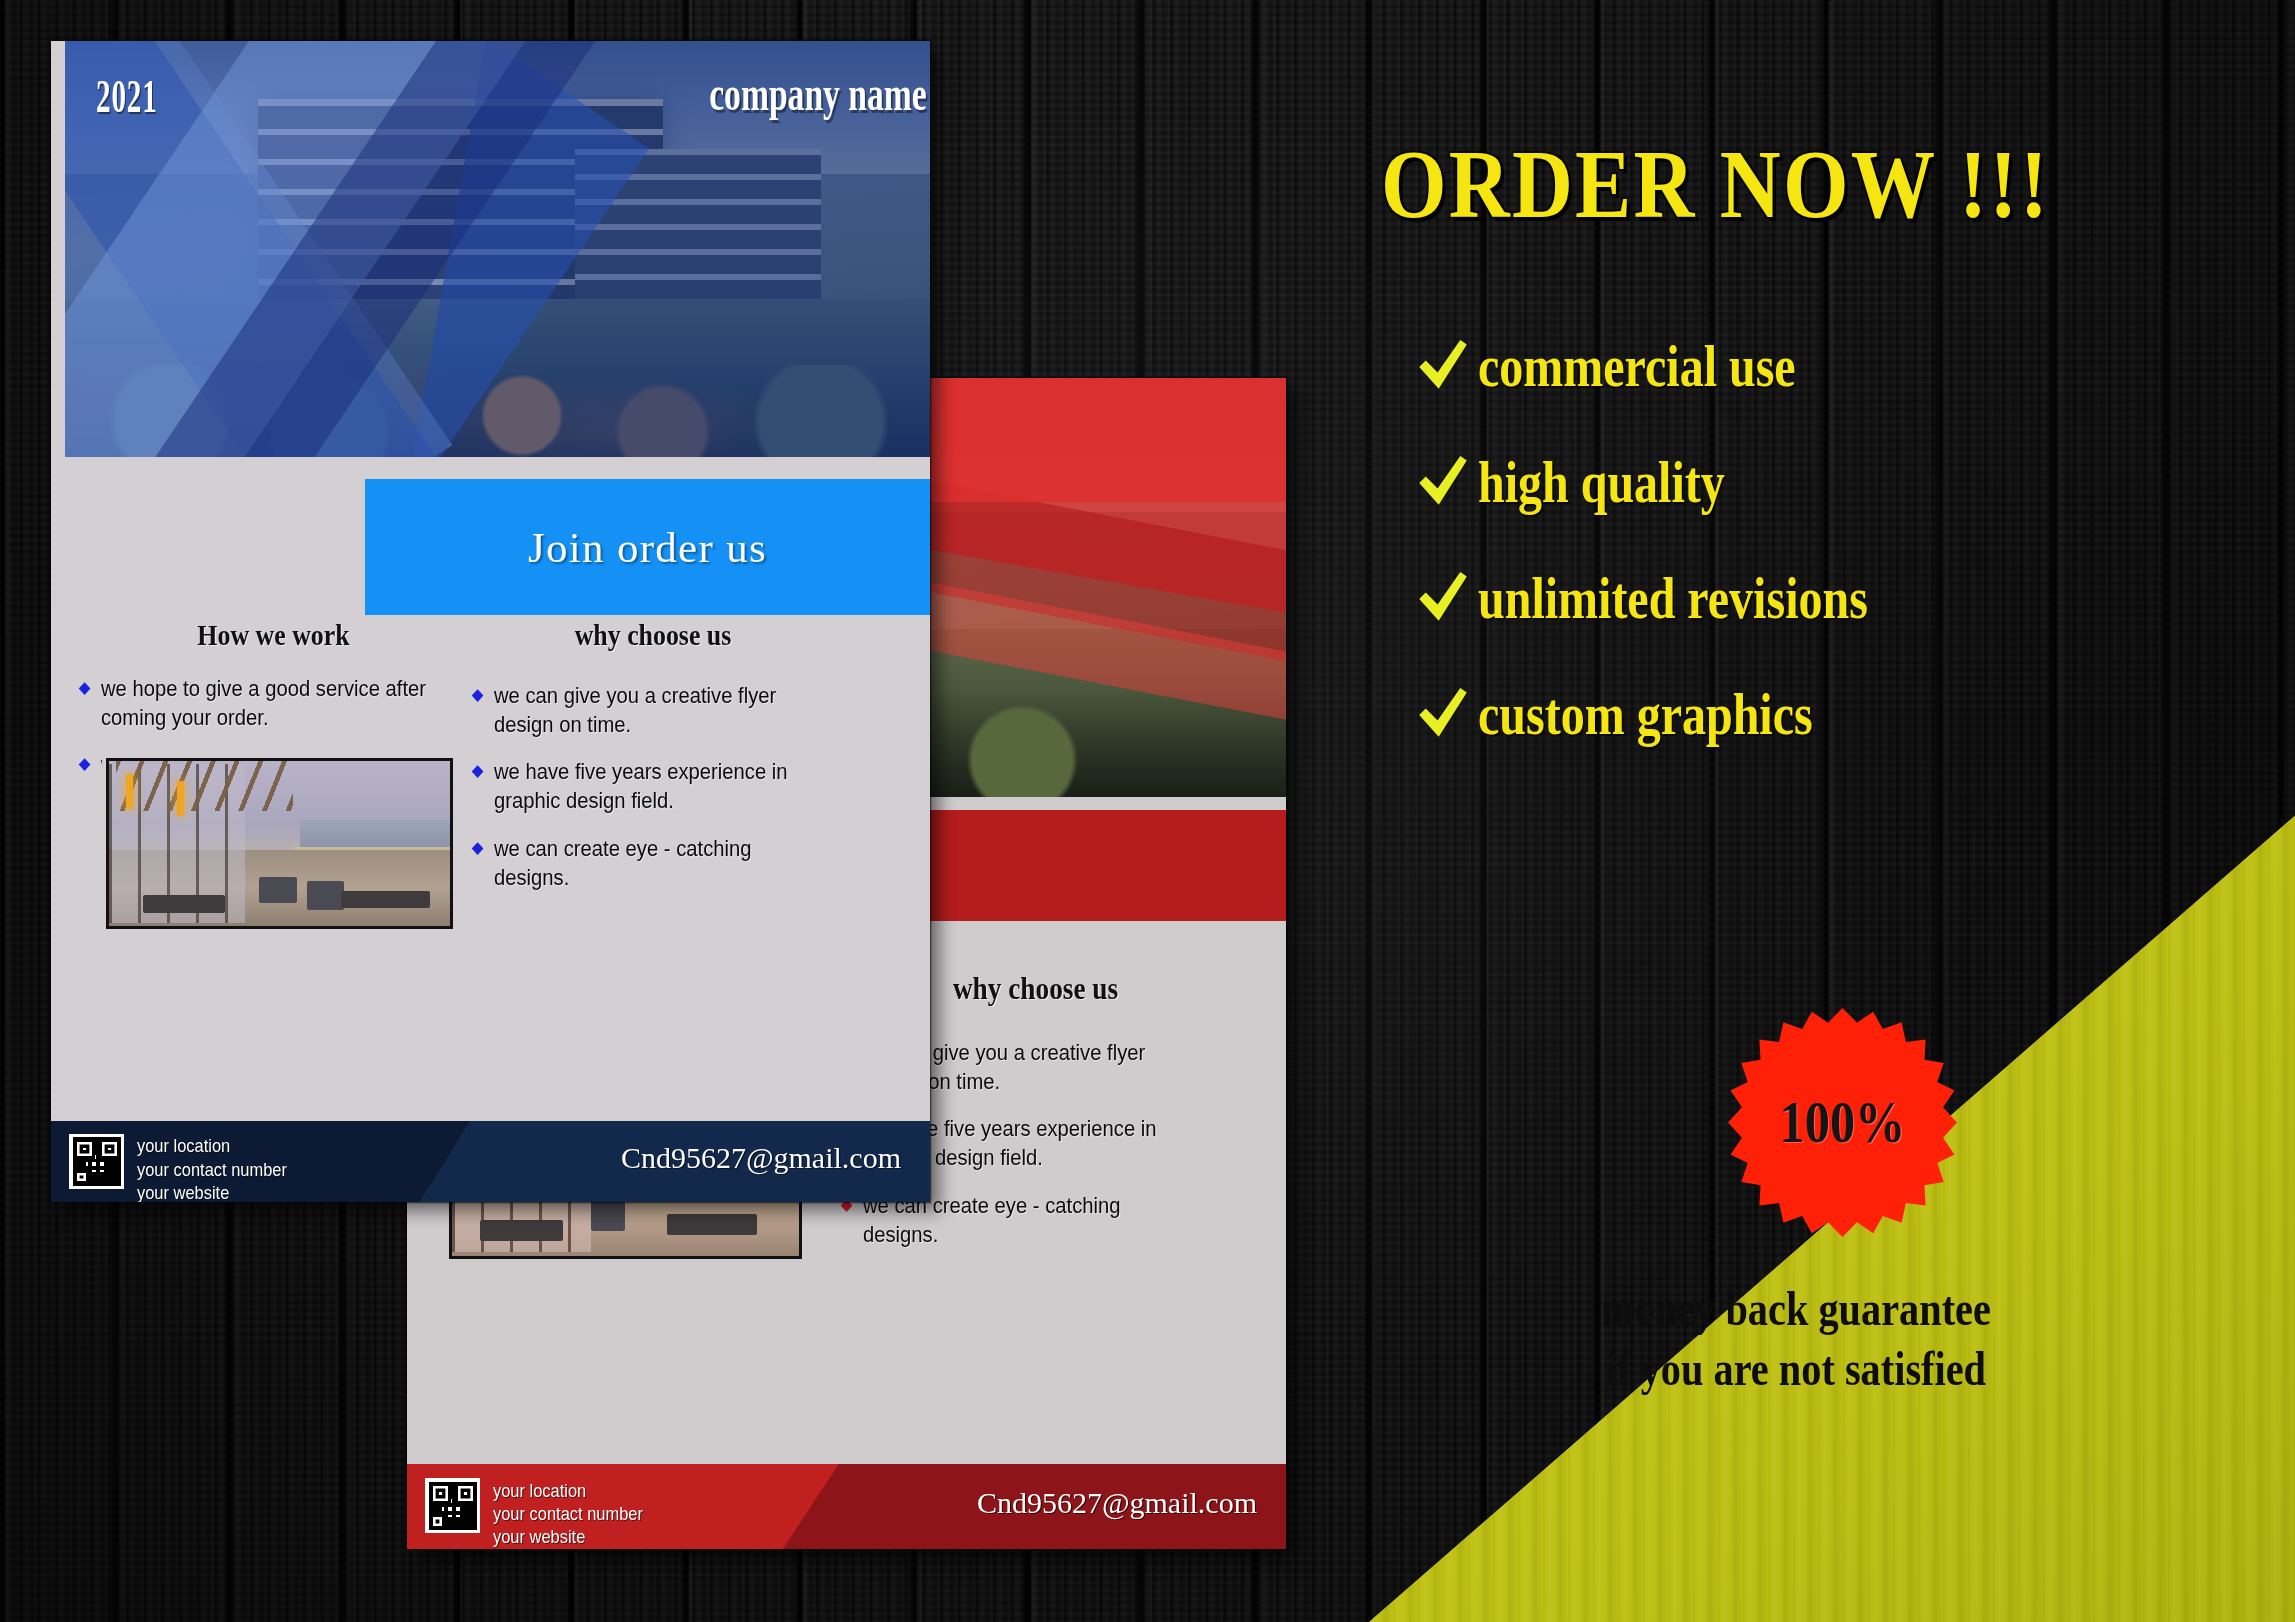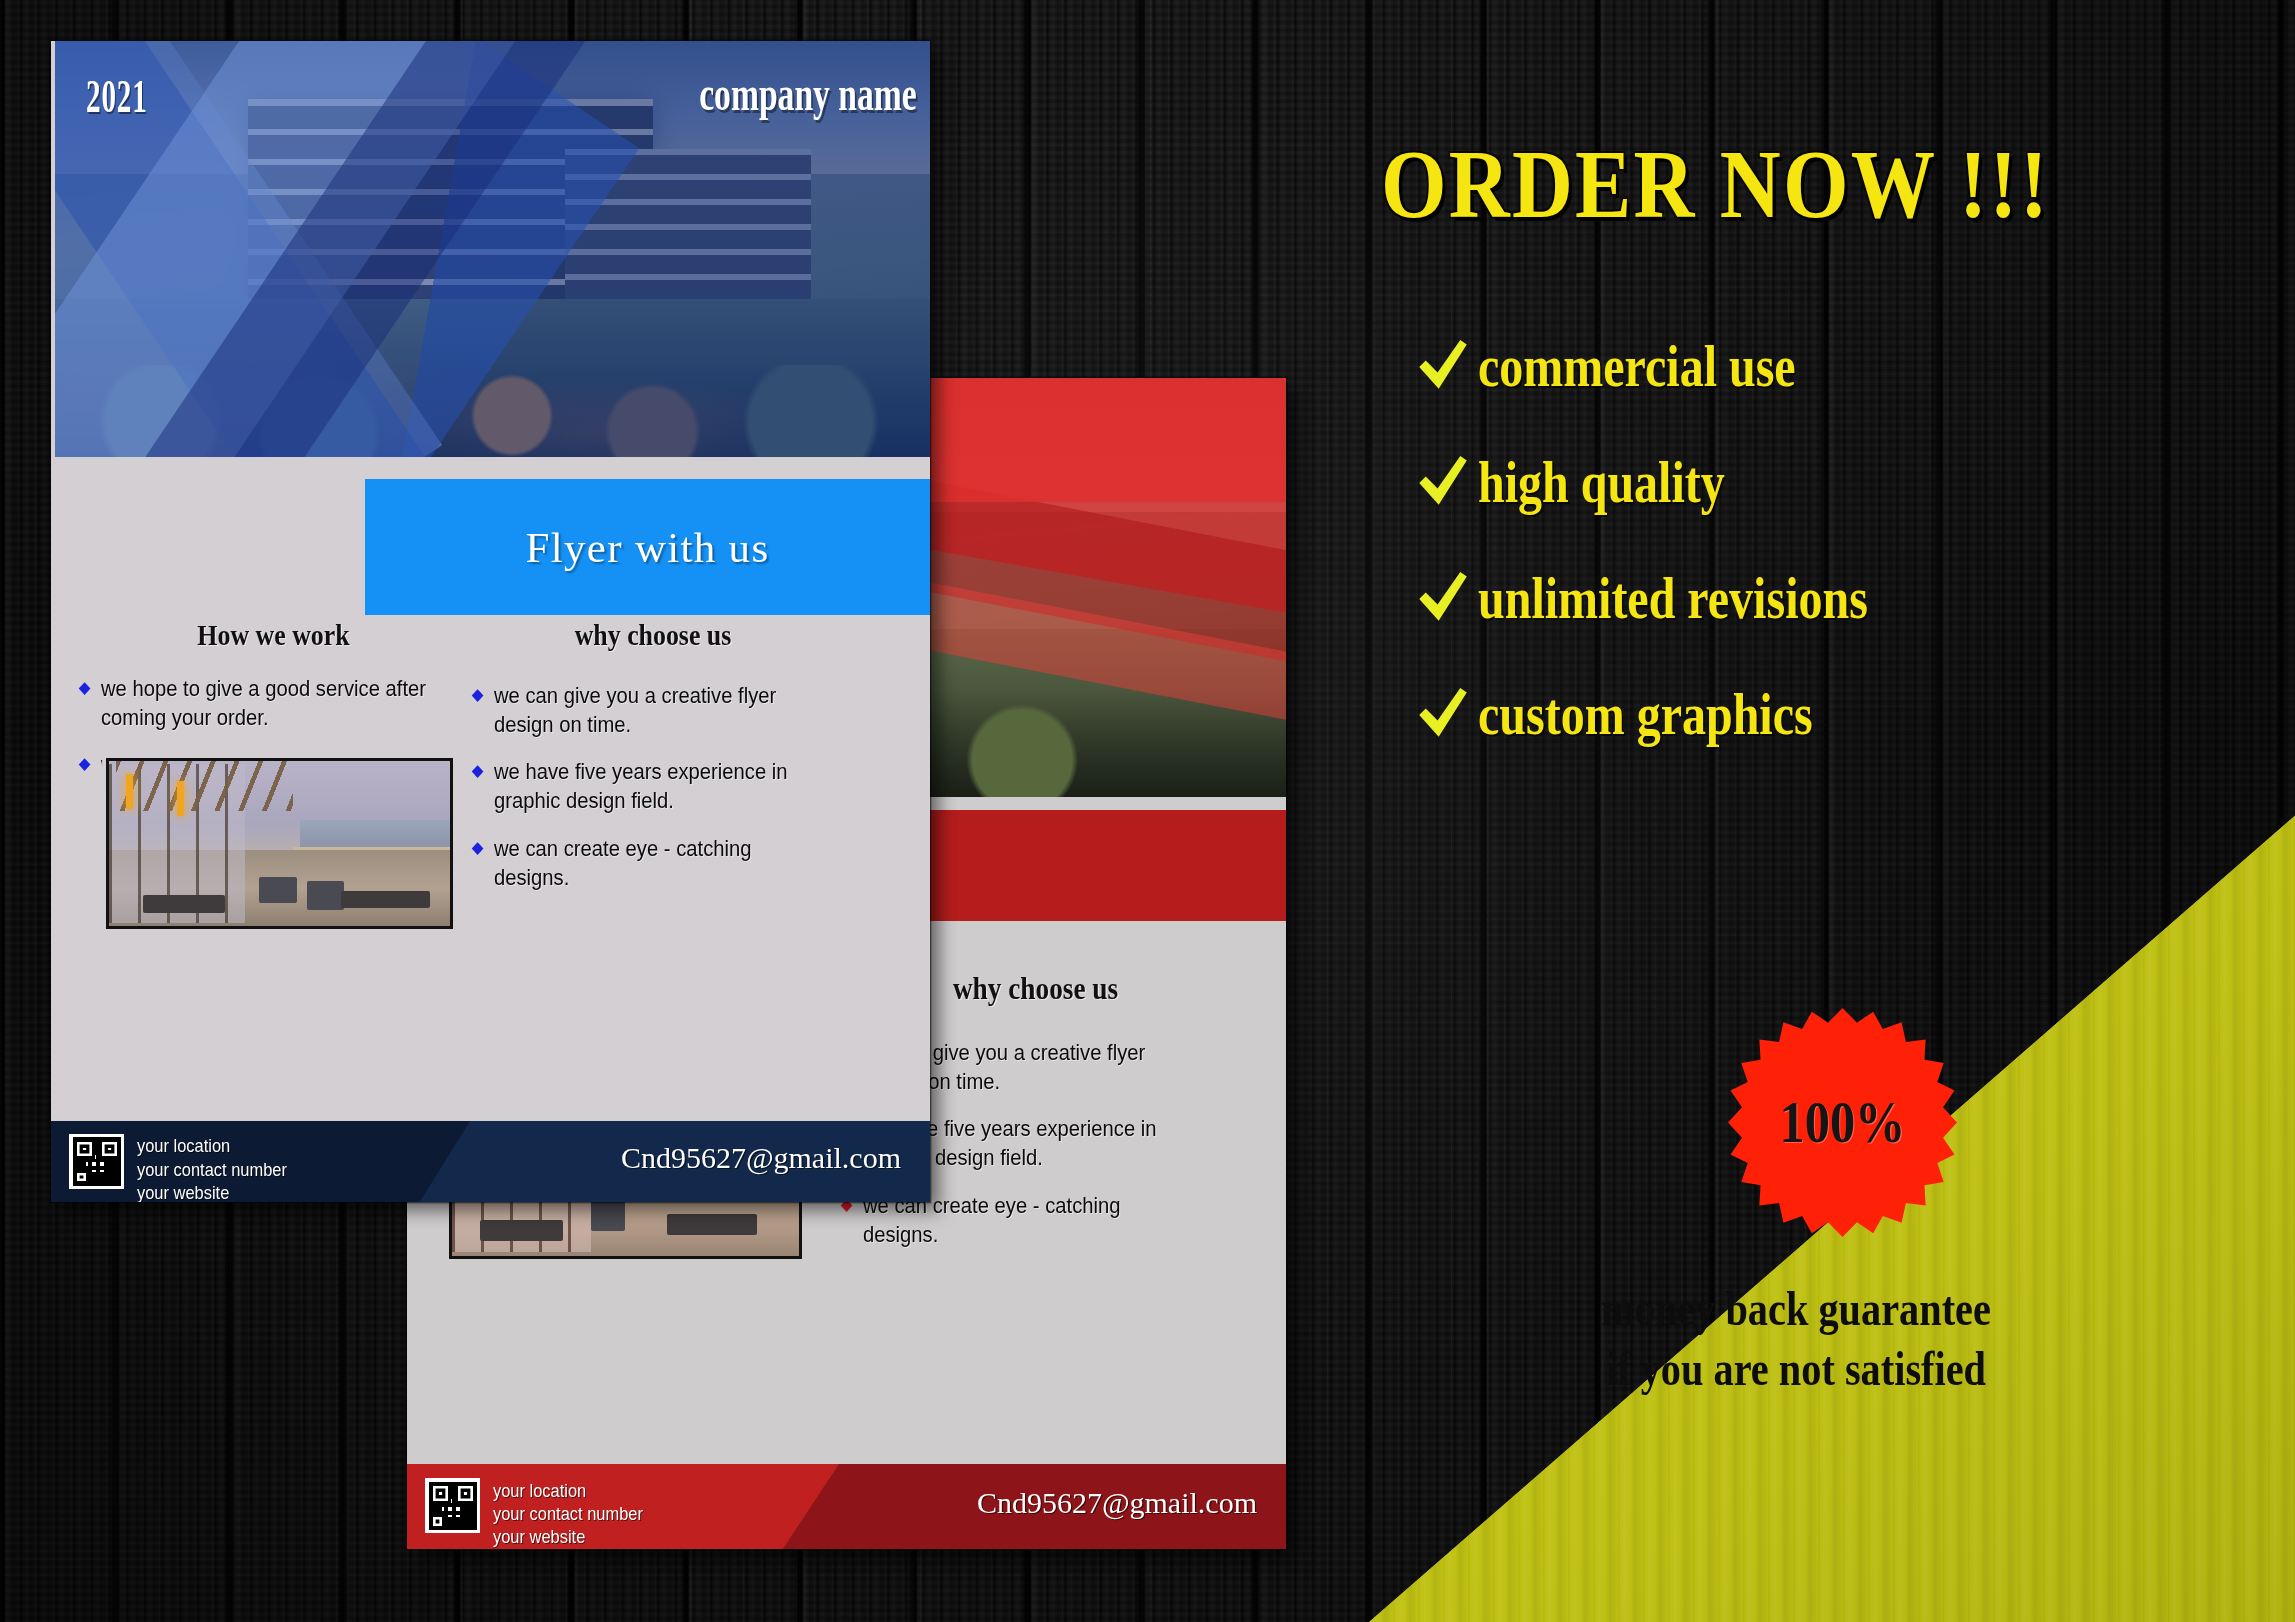--- a/index.html
+++ b/index.html
@@ -67,21 +67,21 @@
     position:absolute;
     left:51px;top:41px;
     width:879px;height:1161px;
     background:#d3cfd3;
     box-shadow:0 0 0 1.3px rgba(0,0,0,0.5), 9.2px 9.2px 17px rgba(0,0,0,0.55);
     overflow:hidden;
     z-index:30;
   }
   
   .bf-photo{
-    position:absolute;left:4px;top:0;width:100%;height:416px;
+    position:absolute;left:14px;top:0;width:100%;height:416px;
     overflow:hidden;
     background:
       linear-gradient(175deg,#3b4653 0%,#5a6b72 22%,#7c7f6b 42%,#6d7a5c 60%,#47523f 100%);
   }
   .bf-photo .sky{
     position:absolute;left:0;top:0;width:100%;height:32%;
     background:linear-gradient(180deg,#5d6b7e 0%,#8a93a0 55%,#b9b09c 100%);
   }
   .bf-photo .bldg{
     position:absolute;left:22%;top:14%;width:46%;height:74%;
@@ -456,21 +456,21 @@
       <div class="bf-band bf-b6"></div>
       <div class="bf-band bf-b2"></div>
       <div class="bf-band bf-b3"></div>
       <div class="bf-band bf-b4"></div>
       <div class="bf-year">2021</div>
       <div class="bf-company">company name</div>
     </div>
 
     <div class="bf-midrow">
       <div class="bf-join">
-        <span>Flyer with us</span>
+        <span>Join order us</span>
       </div>
     </div>
 
     <div class="bf-body">
       <div class="bf-col-l">
         <div class="h-serif">How we work</div>
         <ul class="bullet-list" style="margin-top:22px;">
           <li>we hope to give  a good service after coming your order.</li>
           <li>we deliver the order on time.</li>
         </ul>

